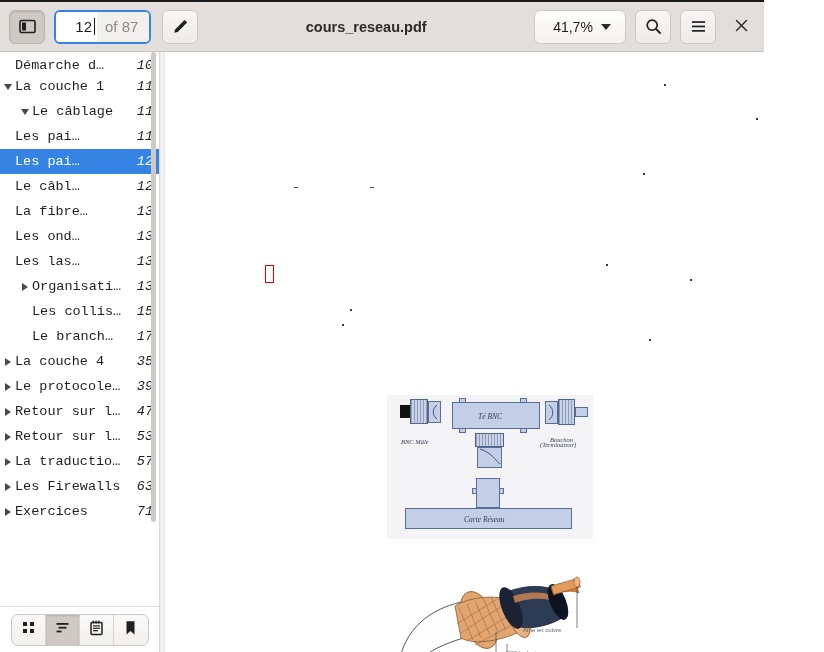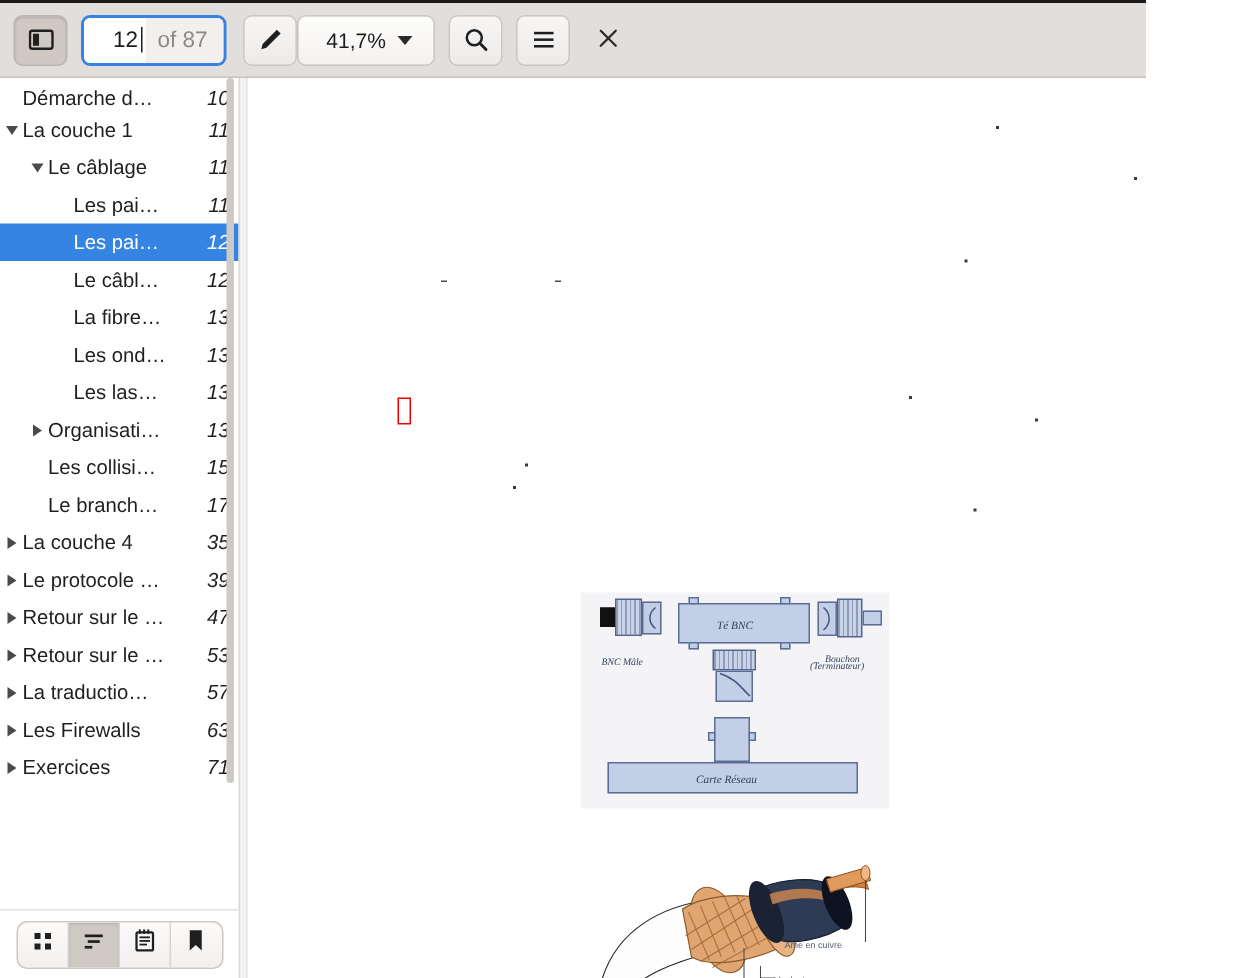--- a/index.html
+++ b/index.html
@@ -139,20 +139,21 @@
     display: flex; flex-direction: column;
     position: relative;
     border-right: 1px solid #dcd8d4;
   }
 
   .outline {
     flex: 1 1 auto;
     overflow: hidden;
     position: relative;
     padding-top: 0;
+    font-family: Liberation Mono, monospace;
   }
 
   .row {
     height: 25px;
     display: flex; align-items: center;
     font-size: 13.5px;
     color: #1f1f1f;
     cursor: pointer;
     padding-right: 6px;
     white-space: nowrap;
@@ -188,21 +189,21 @@
     font-style: italic;
     font-size: 13.5px;
     min-width: 20px;
     text-align: right;
     flex: 0 0 auto;
   }
 
   
   .lvl0 { padding-left: 0px; }
   .lvl1 { padding-left: 17px; }
-  .lvl2 { padding-left: 34px; }
+  .lvl2 { }
 
   
   .sb-scroll {
     position: absolute;
     top: 0; right: 3px;
     width: 5px; height: 100%;
     background: transparent;
   }
   .sb-thumb {
     position: absolute;
@@ -333,20 +334,21 @@
     </div>
 
     <div class="tb-btn pen-btn">
       <span>
         <svg width="17" height="17" viewBox="0 0 17 17">
           <path d="M12.6 1.9 15.1 4.4 5.6 13.9 2.2 14.8 3.1 11.4z" fill="#1f1f1f"></path>
         </svg>
       </span>
     </div>
 
+    <div class="hb-title">cours_reseau.pdf</div>
 
     <div class="hb-right">
       <div class="zoom-btn">
         <span>41,7%</span>
         <span class="caret-down"></span>
       </div>
 
       <div class="tb-btn">
         <span>
           <svg width="17" height="17" viewBox="0 0 17 17">

